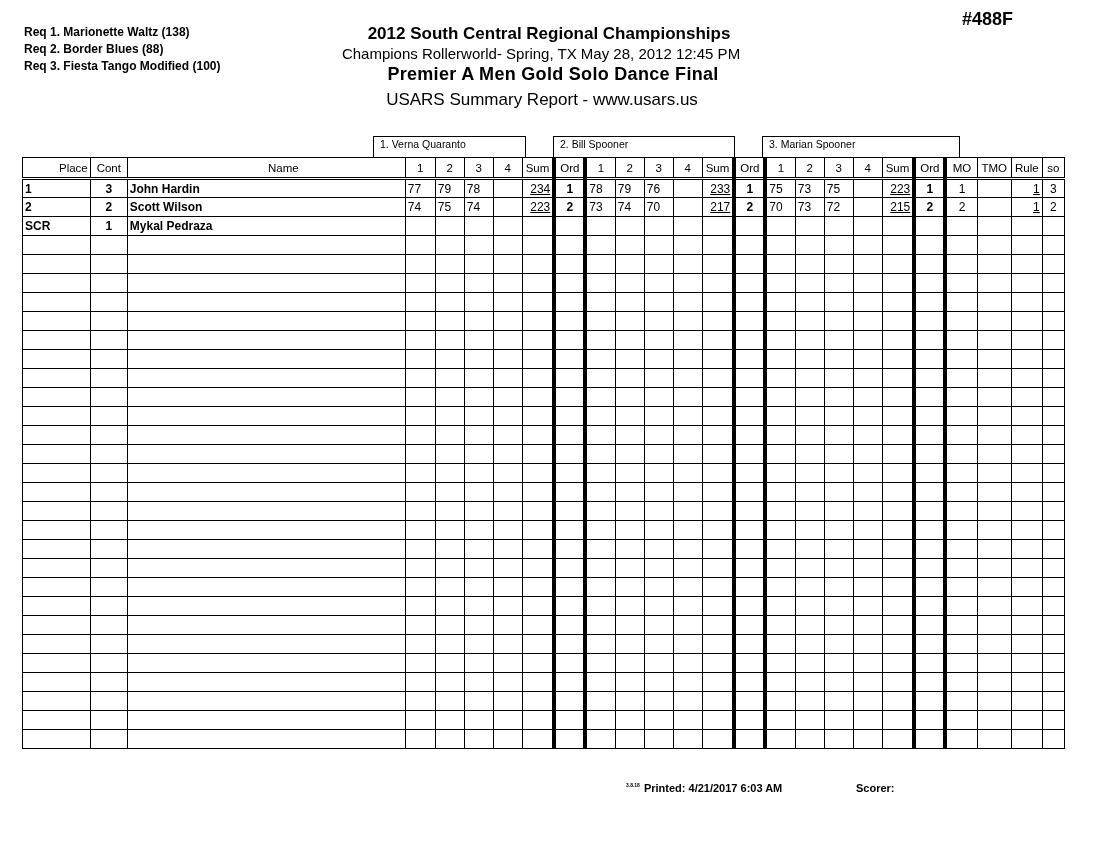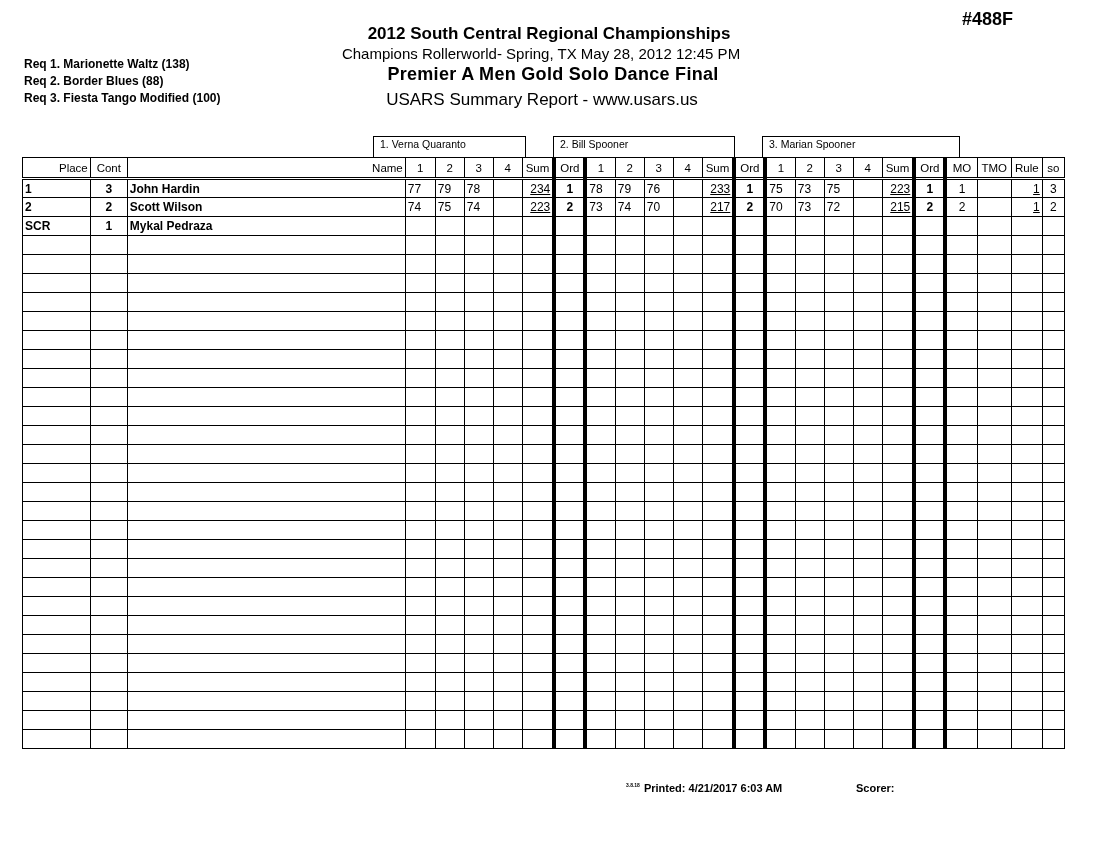--- a/index.html
+++ b/index.html
@@ -1,29 +1,29 @@
 <!DOCTYPE html>
 <html><head>
 <meta charset="utf-8">
 <style>
   html,body{margin:0;padding:0;background:#fff;}
   body{width:1100px;height:850px;position:relative;overflow:hidden;font-family:"Liberation Sans",sans-serif;color:#000;}
   .abs{position:absolute;white-space:nowrap;}
-  .req{left:24px;font-size:12px;font-weight:bold;line-height:17px;margin-top:32px;}
+  .req{left:24px;font-size:12px;font-weight:bold;line-height:17px;}
   .title{left:0;width:1100px;text-align:center;}
   #t1{top:24px;font-size:17px;font-weight:bold;left:-1px;}
   #t2{top:45px;font-size:15px;left:-9px;}
   #t3{top:64px;font-size:18px;font-weight:bold;left:3px;letter-spacing:.3px;}
   #t4{top:90px;font-size:17px;left:-8px;}
   #evnum{left:962px;top:9px;font-size:18px;font-weight:bold;}
   .judgebox{position:absolute;top:136px;height:21px;border:1px solid #000;border-bottom:none;box-sizing:border-box;font-size:10.5px;line-height:13px;padding:1px 0 0 6px;}
   table.grid{position:absolute;left:22px;top:157px;border-collapse:collapse;table-layout:fixed;}
   table.grid td{border:1px solid #000;height:19px;padding:0 2px;font-size:12px;box-sizing:border-box;overflow:hidden;white-space:nowrap;}
   table.grid tr.hdr td{font-size:11.5px;text-align:center;border-bottom:3px double #000;height:21px;}
-  table.grid tr.hdr td.l{text-align:right;padding-left:36px;}
+  table.grid tr.hdr td.l{text-align:center;padding-left:36px;}
   td.thick{border-left:4px solid #000 !important;}
   td.b{font-weight:bold;}
   td.c{text-align:center;}
   td.r{text-align:right;text-decoration:underline;}
   .footer{top:782px;font-size:11px;font-weight:bold;}
   .ver{font-size:5px;vertical-align:top;margin-right:4px;}
 </style>
 </head>
 <body>
 

